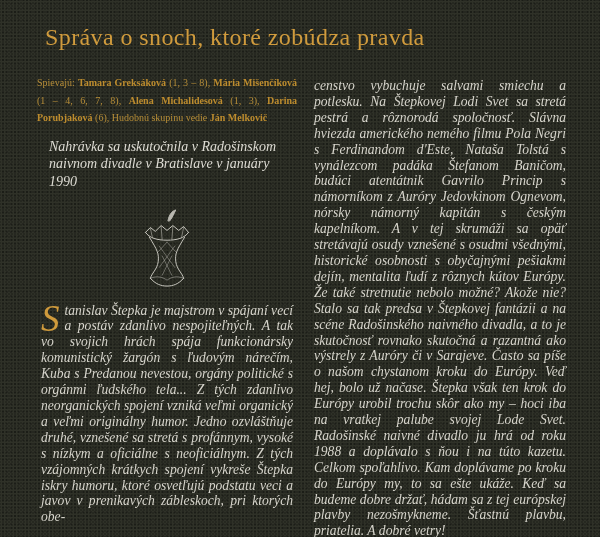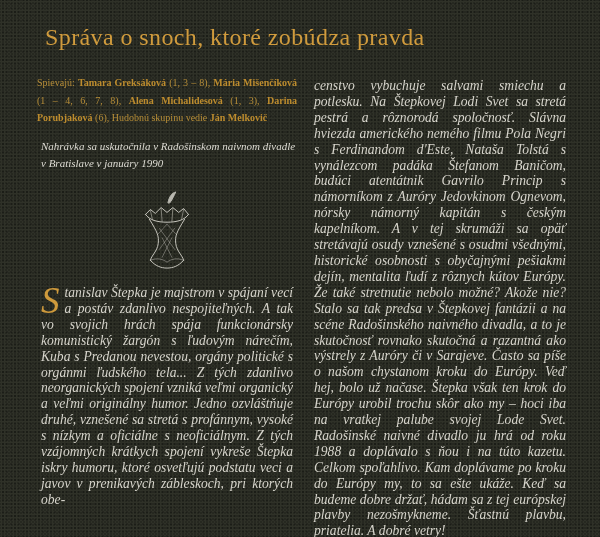--- a/index.html
+++ b/index.html
@@ -20,22 +20,22 @@
     position:absolute;left:37px;top:74px;width:534px;
     display:flex;gap:13px;
   }
   .col{width:260px;}
   .credits{
     margin:0;font-size:10px;line-height:17.6px;
     color:#b78e38;text-align:justify;
   }
   .credits .b{font-weight:bold;color:#bd8c2e;}
   .note{
-    margin:11px 0 0 4px;font-style:italic;
-    font-size:11px;line-height:17.6px;color:#dedcd4;
+    margin:11px 0 0 12px;font-style:italic;
+    font-size:14px;line-height:17.6px;color:#dedcd4;
   }
   .icon-wrap{margin:16px auto 0;width:60px;height:82px;}
   .body{
     margin:4px;font-size:13.6px;line-height:15.9px;
     text-align:justify;color:#d7d5cc;font-style:italic;
   }
   .left-para{margin-top:14px;}
   .dropcap{
     float:left;font-size:37px;line-height:27px;
     padding:2px 5px 0 0;color:#cf9a3c;

